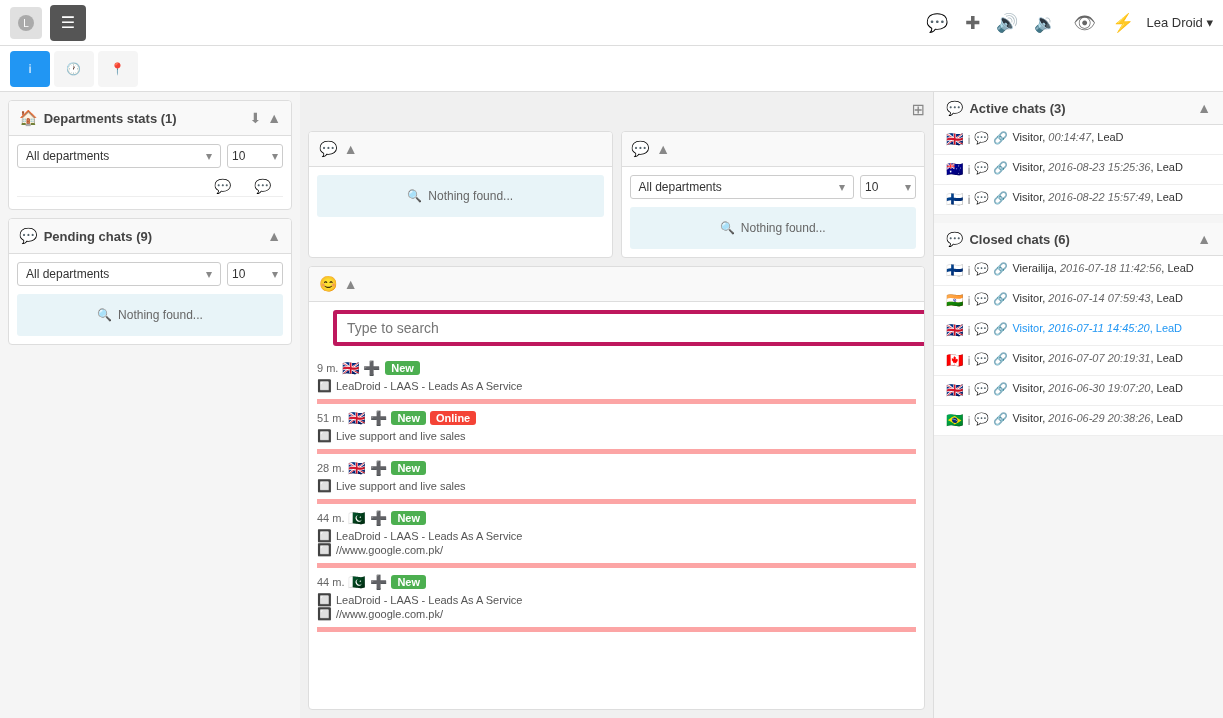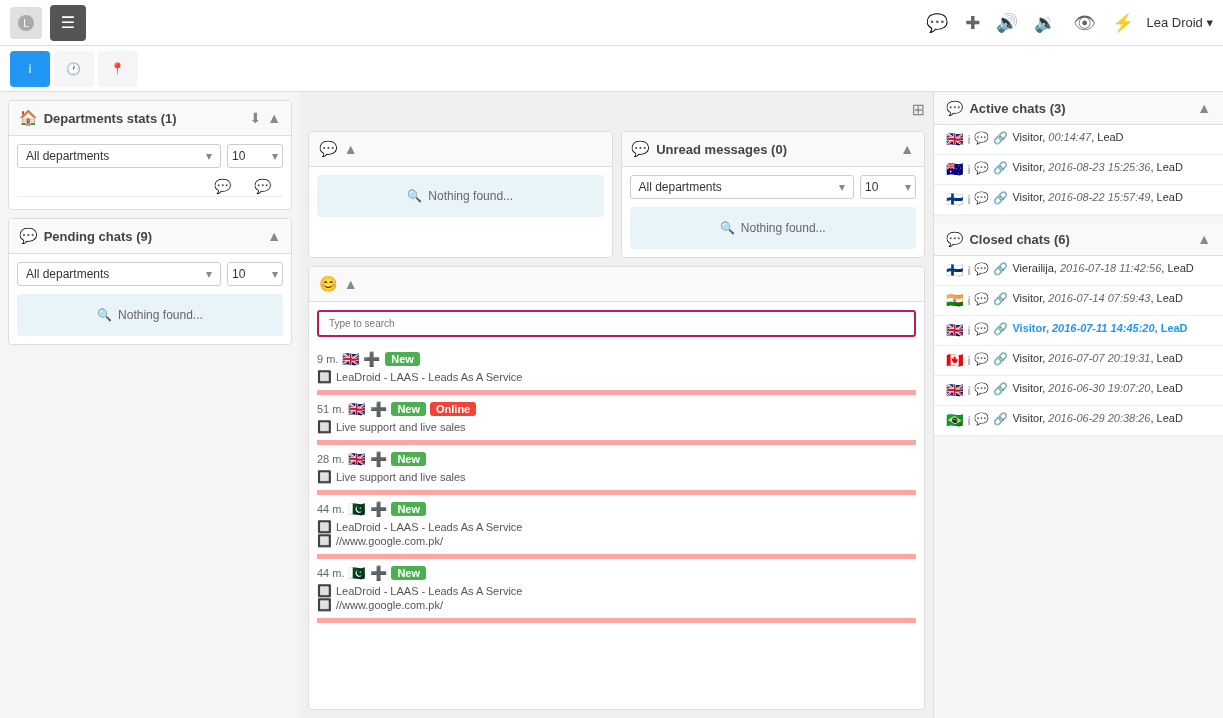--- a/index.html
+++ b/index.html
@@ -151,24 +151,25 @@
       text-align: center;
       color: #666;
       font-size: 12px;
       display: flex; align-items: center; justify-content: center; gap: 6px;
     }
 
     
     .search-input {
       width: 100%;
       padding: 6px 10px;
-      border: 2px solid #be185d;
+      border: 4px solid #be185d;
       border-radius: 3px;
-      font-size: 10px;
+      font-size: 14px;
       margin-bottom: 8px;
+      margin-left: 16px;
     }
     .visitor-item {
       border-bottom: 5px solid #fca5a5;
       padding: 6px 0;
     }
     .visitor-row1 {
       display: flex; align-items: center; gap: 4px; flex-wrap: wrap; margin-bottom: 3px;
     }
     .visitor-time { color: #666; font-size: 11px; }
     .badge-new {
@@ -355,21 +356,20 @@
           <div class="nothing-found">
             <span style="color:#aaa;">🔍</span>
             <span>Nothing found...</span>
           </div>
         </div>
       </div>
 
       <div class="widget unread-widget">
         <div class="widget-header">
           <span style="color:#f44336;font-size:15px;">💬</span>
-          <span class="widget-header-title">Unread messages (0)</span>
           <span class="collapse-btn">▲</span>
         </div>
         <div class="widget-body">
           <div class="dept-stats-filter">
             <div style="flex:1;border:1px solid #ccc;border-radius:3px;padding:4px 8px;background:#fff;display:flex;align-items:center;justify-content:space-between;cursor:pointer;">
               <span>All departments</span>
               <span style="color:#888;">▾</span>
             </div>
             <div style="width:56px;border:1px solid #ccc;border-radius:3px;padding:4px 4px;background:#fff;display:flex;align-items:center;justify-content:space-between;">
               <span>10</span>
@@ -528,21 +528,21 @@
         <span class="chat-icon green">💬</span>
         <span class="chat-icon" style="color:#2196F3;">🔗</span>
         <span class="chat-text">Visitor, <span class="italic">2016-07-14 07:59:43</span>, LeaD</span>
       </div>
 
       <div class="chat-item">
         <span class="chat-flag">🇬🇧</span>
         <span class="chat-icon" style="color:#888;">ℹ</span>
         <span class="chat-icon green">💬</span>
         <span class="chat-icon" style="color:#2196F3;">🔗</span>
-        <span class="chat-text" style="color:#2196F3;font-weight:bold;">Visitor, <span class="italic" style="color:#2196F3;">2016-07-11 14:45:20</span>, LeaD</span>
+        <span class="chat-text" style="color:#2196F3;">Visitor, <span class="italic" style="color:#2196F3;">2016-07-11 14:45:20</span>, LeaD</span>
       </div>
 
       <div class="chat-item">
         <span class="chat-flag">🇨🇦</span>
         <span class="chat-icon" style="color:#888;">ℹ</span>
         <span class="chat-icon green">💬</span>
         <span class="chat-icon" style="color:#2196F3;">🔗</span>
         <span class="chat-text">Visitor, <span class="italic">2016-07-07 20:19:31</span>, LeaD</span>
       </div>
 

